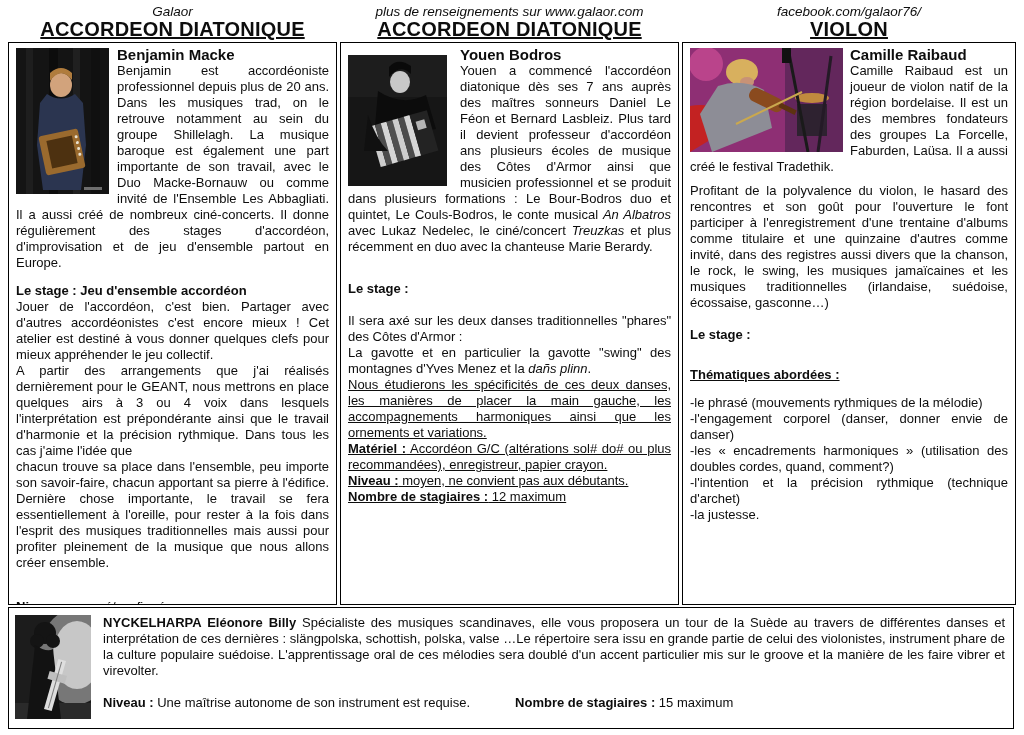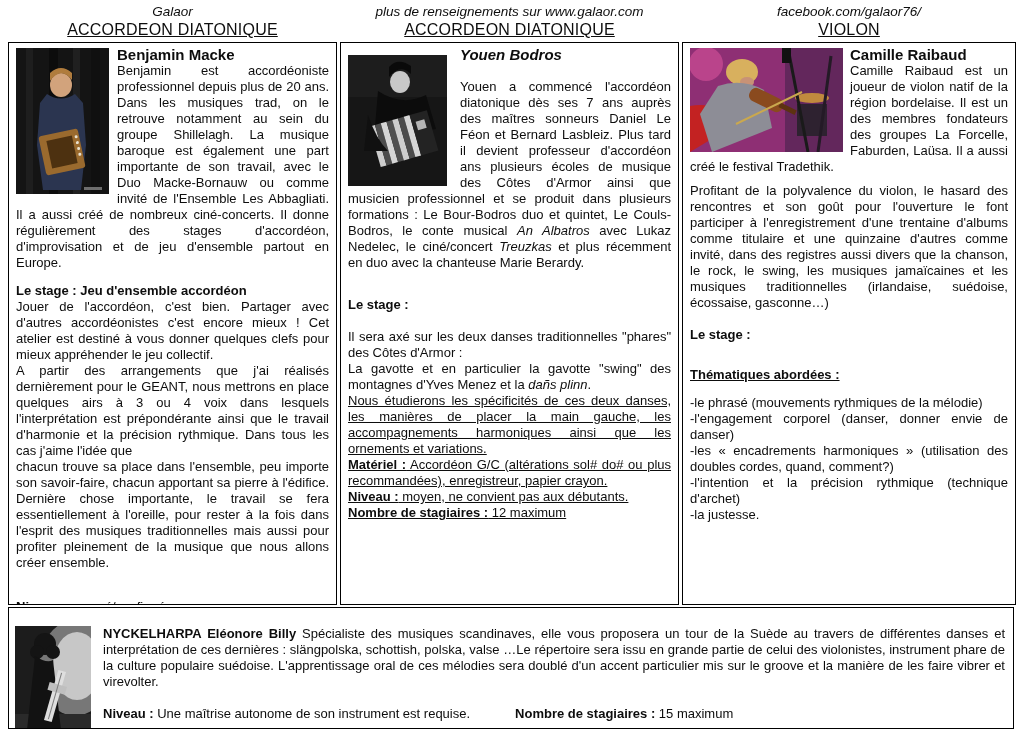--- a/index.html
+++ b/index.html
@@ -3,43 +3,43 @@
 <meta charset="utf-8">
 <style>
   * { margin:0; padding:0; box-sizing:border-box; }
   html,body { width:1024px; height:735px; background:#fff; overflow:hidden; }
   body { font-family:"Liberation Sans", sans-serif; font-size:13px; line-height:16px; color:#0d0d0d; }
   .page { padding:3px 8px 0 8px; }
 
   .hdr-row { display:flex; gap:3px; text-align:center; margin-bottom:3px;align-items:flex-end; }
   .hc1 { width:329px; } .hc2 { width:339px; } .hc3 { width:334px; }
   .hdr-l1 { font-style:italic; font-size:13.5px; line-height:17px; }
-  .hdr-l2 { font-weight:normal; font-size:16px; line-height:19px; letter-spacing:.2px; }
+  .hdr-l2 { font-weight:bold; font-size:20px; line-height:19px; letter-spacing:.2px; }
   .ul { text-decoration:underline; }
 
   .cols { display:flex; gap:3px; }
   .box { border:1px solid #000; padding:4px 7px 4px 7px; height:563px; overflow:hidden; }
   .b1 { width:329px; } .b2 { width:339px; } .b3 { width:334px; }
   .bottom-box { border:1px solid #000; margin-top:2px; width:1006px; height:122px;
-                padding:18px 8px 4px 6px; display:flex; gap:12px; overflow:hidden; }
+                padding:7px 8px 4px 6px; display:flex; gap:12px; overflow:hidden; }
 
   .just { text-align:justify; }
   .name { font-weight:bold; font-size:15px; }
   .lbl { font-weight:bold; }
   .stage-h { font-weight:bold; }
   .themes-h { font-weight:bold; text-decoration:underline; }
 
   .photo { float:left; background:#111; }
   .ph1 { width:93px; height:146px; margin:1px 8px 2px 0; }
   .ph2 { width:99px; height:131px; margin:8px 13px 4px 0; }
   .ph3 { width:153px; height:104px; margin:1px 7px 2px 0; }
   .ph4 { width:76px; height:104px; flex:none; background:#222; }
   .photo svg, .ph4 svg { display:block; } .mt8{margin-top:8px;} .mt12{margin-top:12px;}
   .mt14{text-decoration:underline;} .mt16{margin-top:16px;} .mt24{margin-top:24px;}
-  .mt26{margin-top:26px;} .mt28{margin-top:28px;} .mb16{margin-bottom:16px;font-style:italic;}
+  .mt26{margin-top:26px;} .mt28{margin-top:28px;} .mb16{}
   .gap-left{margin-left:45px;}
 </style>
 </head>
 <body>
 
 <div class="page">
 
   <div class="hdr-row">
     <div class="hc1">
       <div class="hdr-l1">Galaor</div>

